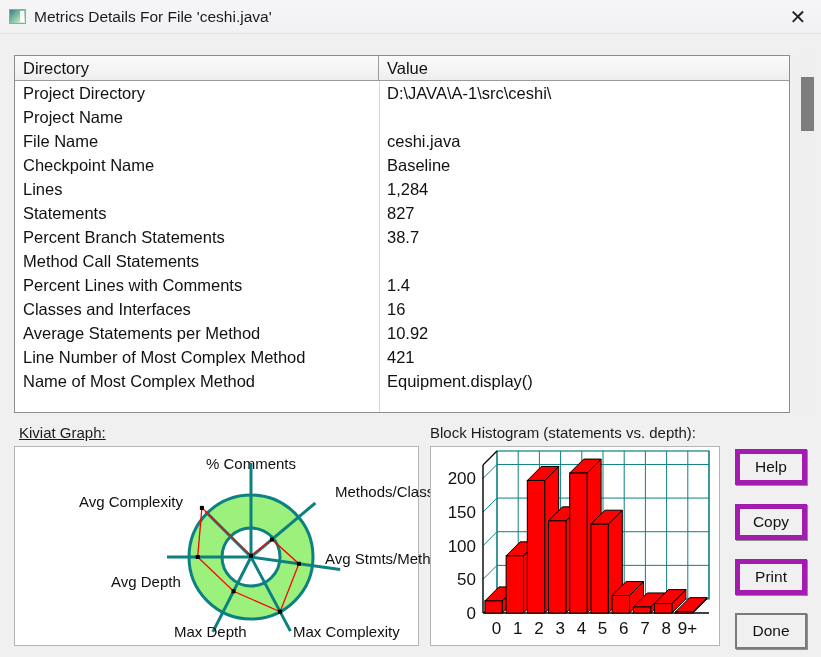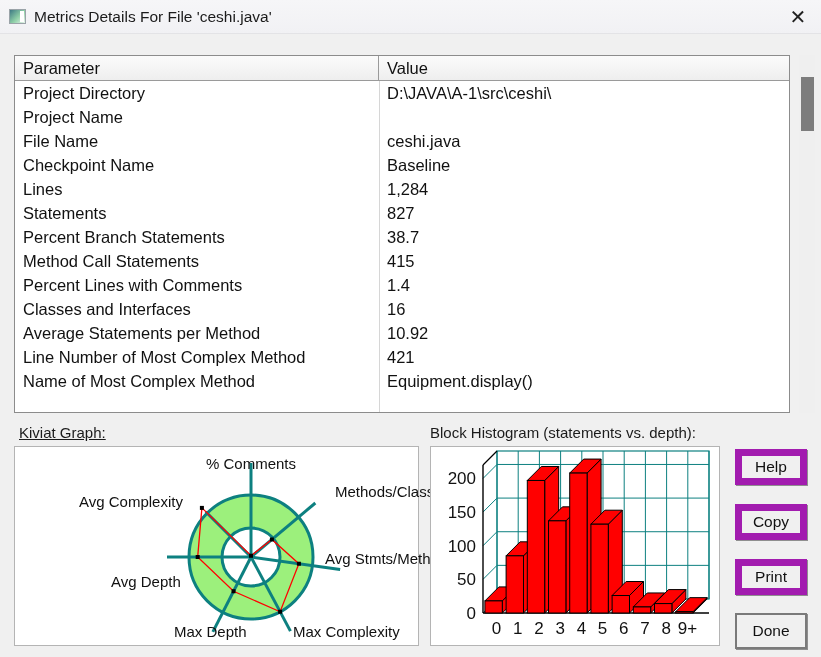--- a/index.html
+++ b/index.html
@@ -132,21 +132,21 @@
     box-sizing: border-box;
   }
   #kiviat-box { left: 14px; top: 446px; width: 405px; height: 200px; padding-left: 24px; }
   #hist-box   { left: 430px; top: 446px; width: 290px; height: 200px; }
 
   
   .btn {
     position: absolute;
     width: 72px; height: 36px;
     background: #f0f0f0;
-    border: 7px solid #a21caf;
+    border: 5px solid #a21caf;
     box-shadow: 1px 1px 0 #8f8f8f;
     font-size: 15.5px;
     color: #111;
     display: flex; align-items: center; justify-content: center;
     font-family: "Liberation Sans", sans-serif;
     box-sizing: border-box;
     cursor: pointer;
   }
   .btn.default {
     border: 2px solid #7a7a7a;
@@ -165,21 +165,21 @@
 
   <div class="titlebar">
     <div class="title-icon"></div>
     <div class="title-text">Metrics Details For File 'ceshi.java'</div>
     <div class="close-btn">✕</div>
   </div>
   <div class="titlebar-sep"></div>
 
   <div class="table-wrap">
     <div class="thead">
-      <div class="th th-param">Parameter</div>
+      <div class="th th-param">Directory</div>
       <div class="th th-value">Value</div>
     </div>
     <div class="col-divider"></div>
     <div class="tbody" id="tbody">
         <div class="trow">
           <div class="td td-param">Project Directory</div>
           <div class="td td-value">D:\JAVA\A-1\src\ceshi\</div>
         </div>
         <div class="trow">
           <div class="td td-param">Project Name</div>
@@ -200,21 +200,20 @@
         <div class="trow">
           <div class="td td-param">Statements</div>
           <div class="td td-value">827</div>
         </div>
         <div class="trow">
           <div class="td td-param">Percent Branch Statements</div>
           <div class="td td-value">38.7</div>
         </div>
         <div class="trow">
           <div class="td td-param">Method Call Statements</div>
-          <div class="td td-value">415</div>
         </div>
         <div class="trow">
           <div class="td td-param">Percent Lines with Comments</div>
           <div class="td td-value">1.4</div>
         </div>
         <div class="trow">
           <div class="td td-param">Classes and Interfaces</div>
           <div class="td td-value">16</div>
         </div>
         <div class="trow">

